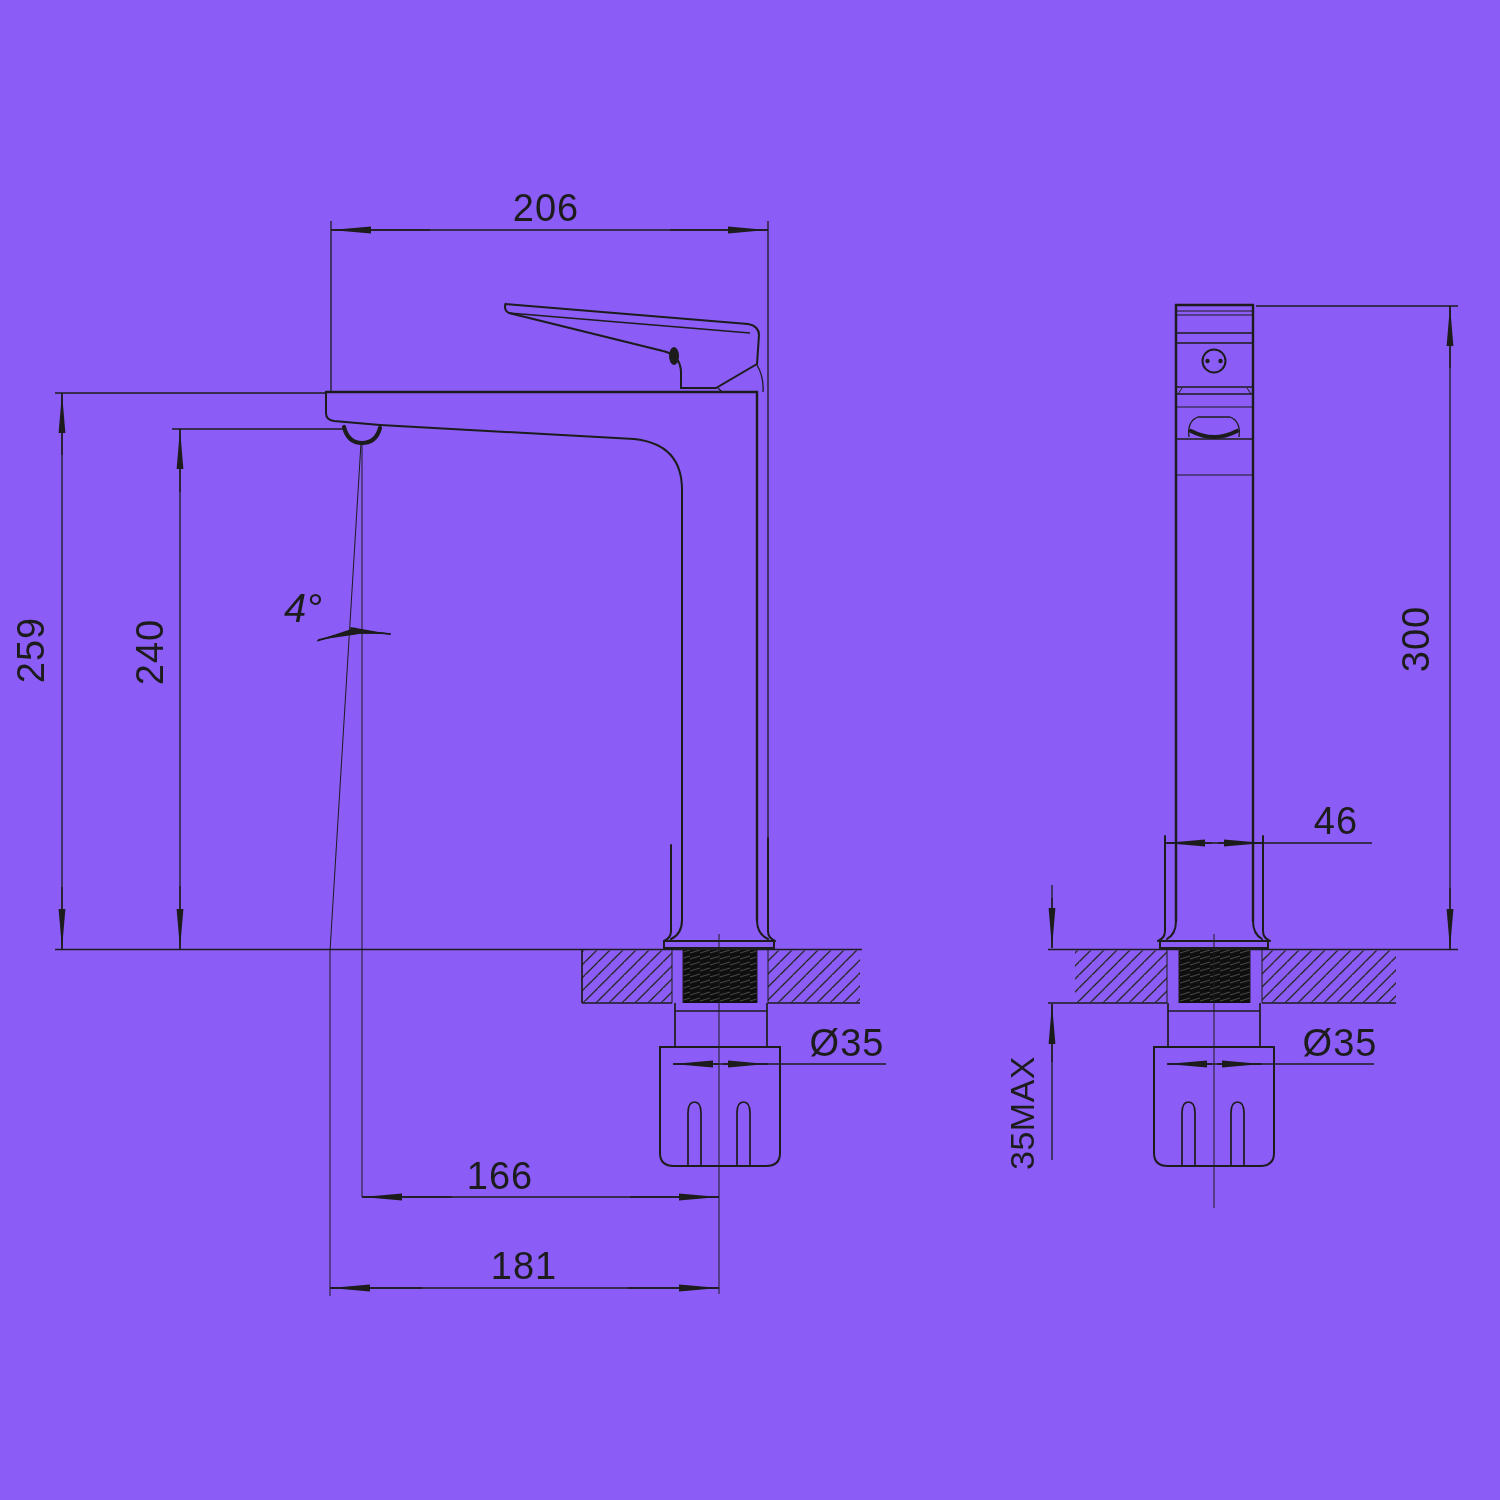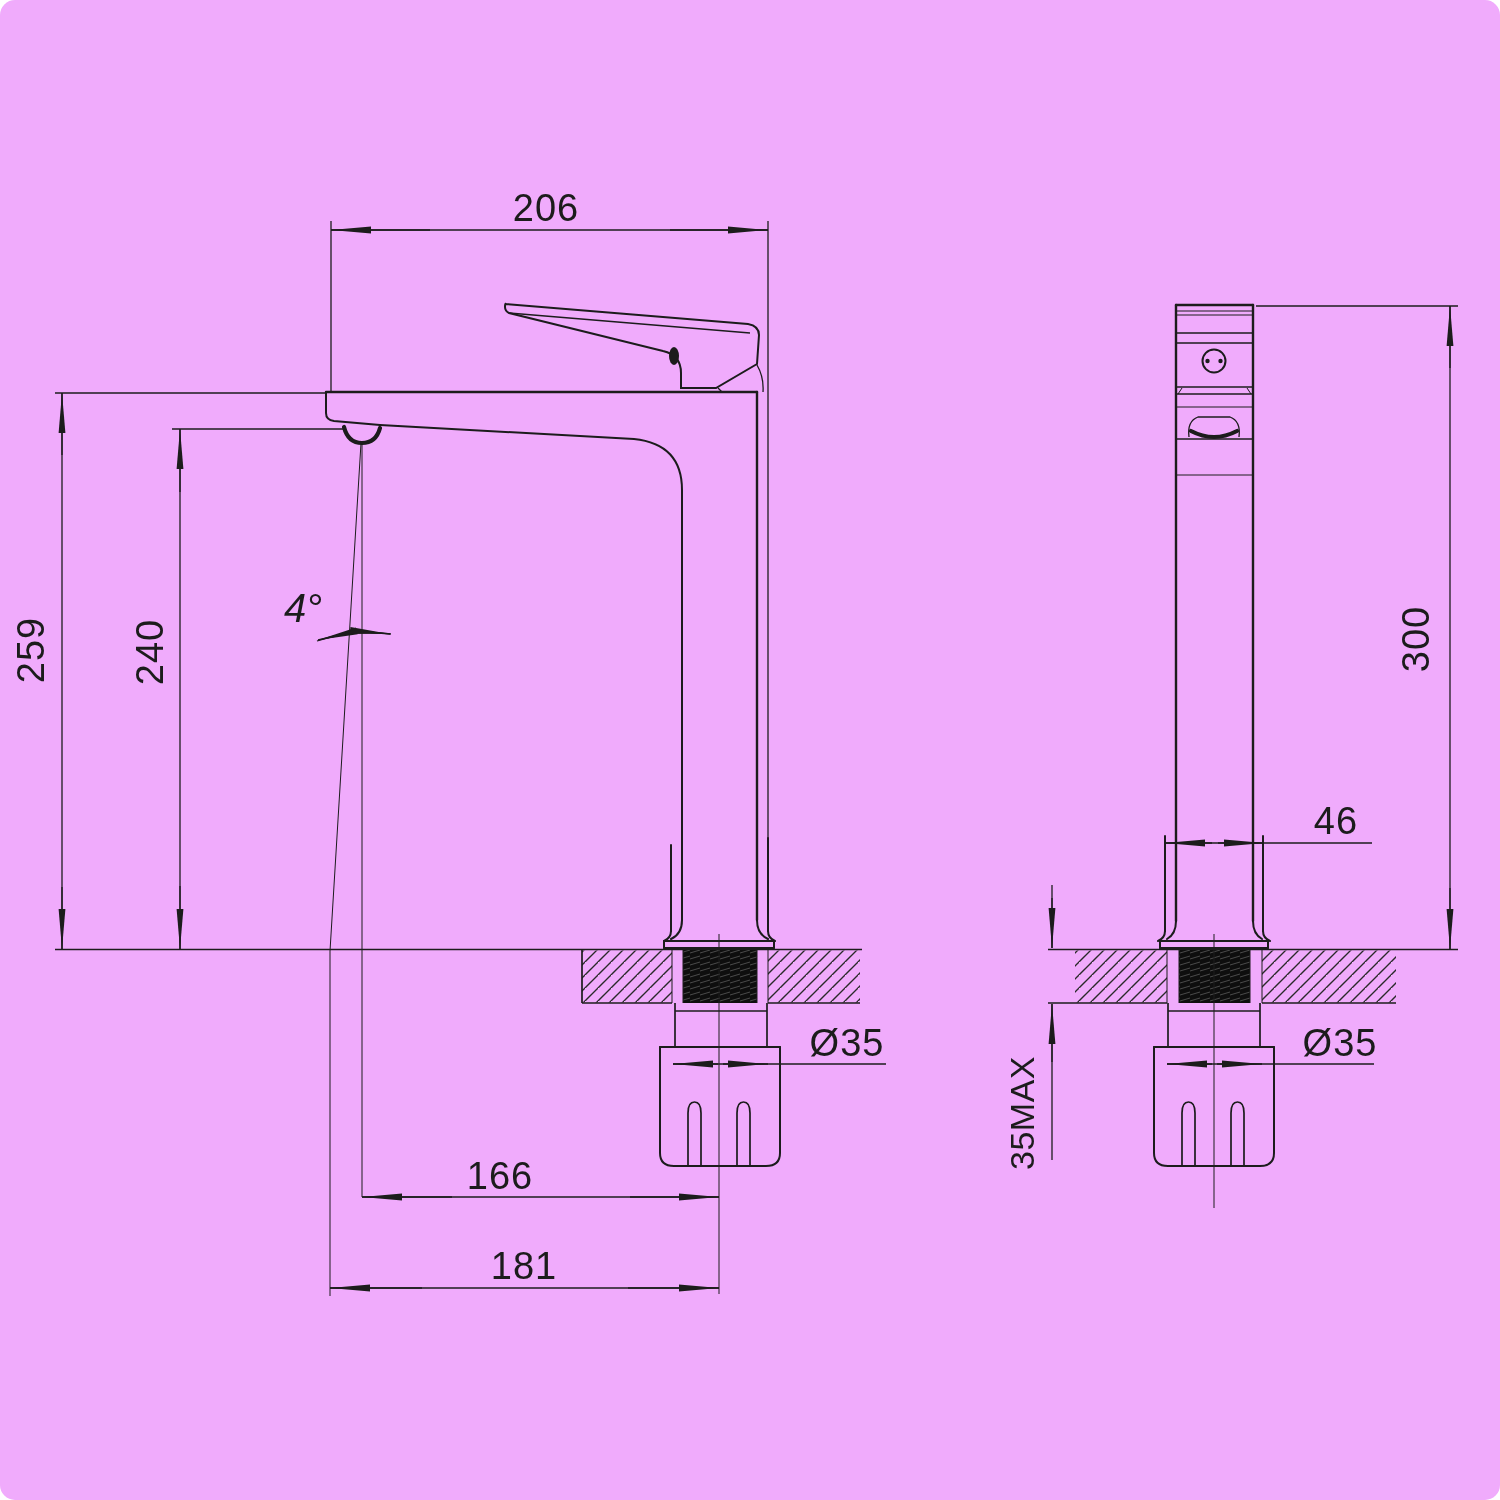--- a/index.html
+++ b/index.html
@@ -1,16 +1,16 @@
 <!DOCTYPE html>
 <html><head>
 <meta charset="utf-8">
 <style>
   html,body{margin:0;padding:0;background:#ffffff;}
-  .stage{width:1500px;height:1500px;background:#f0abfc;position:relative;overflow:hidden;border-radius:15px;}
+  .stage{width:1500px;height:1500px;background:#8b5cf6;position:relative;overflow:hidden;}
   svg{display:block;}
   
   .xk  {stroke:#1c1c1c;stroke-width:2.4;fill:none;stroke-linecap:round;}
   .md  {stroke:#1c1c1c;stroke-width:2;fill:none;stroke-linecap:round;}
   .md2 {stroke:#1c1c1c;stroke-width:1.7;fill:none;stroke-linecap:butt;}
   .tn  {stroke:#1c1c1c;stroke-width:1.3;fill:none;stroke-linecap:butt;}
   .hr  {stroke:#1c1c1c;stroke-width:1;fill:none;stroke-linecap:butt;}
   .hv  {stroke:#1c1c1c;stroke-width:4.2;fill:none;stroke-linecap:round;}
   .fl  {fill:#1c1c1c;stroke:none;}
   .dim {font-family:"Liberation Sans", sans-serif;font-size:38px;fill:#1c1c1c;letter-spacing:1px;}

